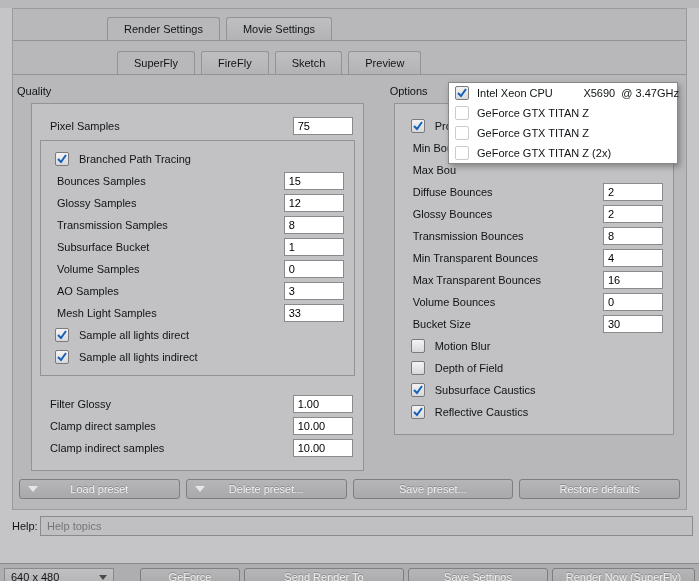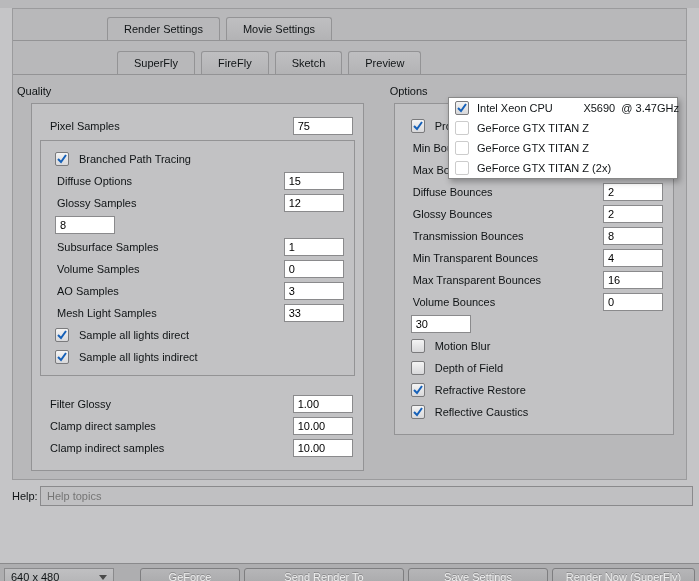--- a/index.html
+++ b/index.html
@@ -97,21 +97,21 @@
     border: 1px solid #939395;
     background: #c2c2c4;
     padding: 6px 10px 6px 14px;
     margin: 4px -2px 6px -8px;
   }
   .spacer6 { height: 10px; }
 
   
   .dropdown {
     position:absolute;
-    top: 16px; right: 8px;
+    top: 1px; right: 8px;
     width: 230px;
     background:#fff;
     border:1px solid #888;
     box-shadow: 2px 3px 6px rgba(0,0,0,.3);
     z-index: 50;
   }
   .dd-item {
     display:flex; align-items:center;
     height: 20px; padding: 0 6px;
   }
@@ -221,32 +221,33 @@
           <div class="subpanel">
             <div class="row">
               <span class="cb">
                   <svg viewBox="0 0 10 10">
                     <path d="M1 5 L4 8 L9 1" stroke="#1560b8" stroke-width="2" fill="none"></path>
                   </svg>
                 </span>
               <span class="lab">Branched Path Tracing</span>
             </div>
             <div class="row">
-                <span class="lab">Diffuse Options</span>
+                <span class="lab">Bounces Samples</span>
                 <input class="inp" value="15" style="">
               </div>
             <div class="row">
                 <span class="lab">Glossy Samples</span>
                 <input class="inp" value="12" style="">
               </div>
             <div class="row">
+                <span class="lab">Transmission Samples</span>
                 <input class="inp" value="8" style="">
               </div>
             <div class="row">
-                <span class="lab">Subsurface Samples</span>
+                <span class="lab">Subsurface Bucket</span>
                 <input class="inp" value="1" style="">
               </div>
             <div class="row">
                 <span class="lab">Volume Samples</span>
                 <input class="inp" value="0" style="">
               </div>
             <div class="row">
                 <span class="lab">AO Samples</span>
                 <input class="inp" value="3" style="">
               </div>
@@ -323,37 +324,38 @@
             </div>
           <div class="row">
               <span class="lab">Max Transparent Bounces</span>
               <input class="inp" value="16" style="">
             </div>
           <div class="row">
               <span class="lab">Volume Bounces</span>
               <input class="inp" value="0" style="">
             </div>
           <div class="row">
+              <span class="lab">Bucket Size</span>
               <input class="inp" value="30" style="">
             </div>
           <div class="row">
               <span class="cb unchecked"></span>
               <span class="lab">Motion Blur</span>
             </div>
           <div class="row">
               <span class="cb unchecked"></span>
               <span class="lab">Depth of Field</span>
             </div>
           <div class="row">
               <span class="cb">
                 <svg viewBox="0 0 10 10">
                   <path d="M1 5 L4 8 L9 1" stroke="#1560b8" stroke-width="2" fill="none"></path>
                 </svg>
               </span>
-              <span class="lab">Refractive Restore</span>
+              <span class="lab">Subsurface Caustics</span>
             </div>
           <div class="row">
               <span class="cb">
                 <svg viewBox="0 0 10 10">
                   <path d="M1 5 L4 8 L9 1" stroke="#1560b8" stroke-width="2" fill="none"></path>
                 </svg>
               </span>
               <span class="lab">Reflective Caustics</span>
             </div>
         </div>
@@ -376,20 +378,36 @@
             <span class="dd-label">GeForce GTX TITAN Z</span>
           </div>
           <div class="dd-item">
             <span class="dd-check off"></span>
             <span class="dd-label">GeForce GTX TITAN Z (2x)</span>
           </div>
         </div>
       </div>
     </div>
 
+    <div class="btnbar">
+      <div class="btn">
+          <span class="tri-left"></span>
+          <span>Load preset</span>
+        </div>
+      <div class="btn">
+          <span class="tri-left"></span>
+          <span>Delete preset...</span>
+        </div>
+      <div class="btn">
+          <span>Save preset...</span>
+        </div>
+      <div class="btn">
+          <span>Restore defaults</span>
+        </div>
+    </div>
   </div>
 
   <div class="helpline">
     <span class="hlab">Help:</span>
     <input class="hinput" placeholder="Help topics" style="">
   </div>
 
   <div class="footer">
     <div class="resbox">
         <span>640 x 480</span>

